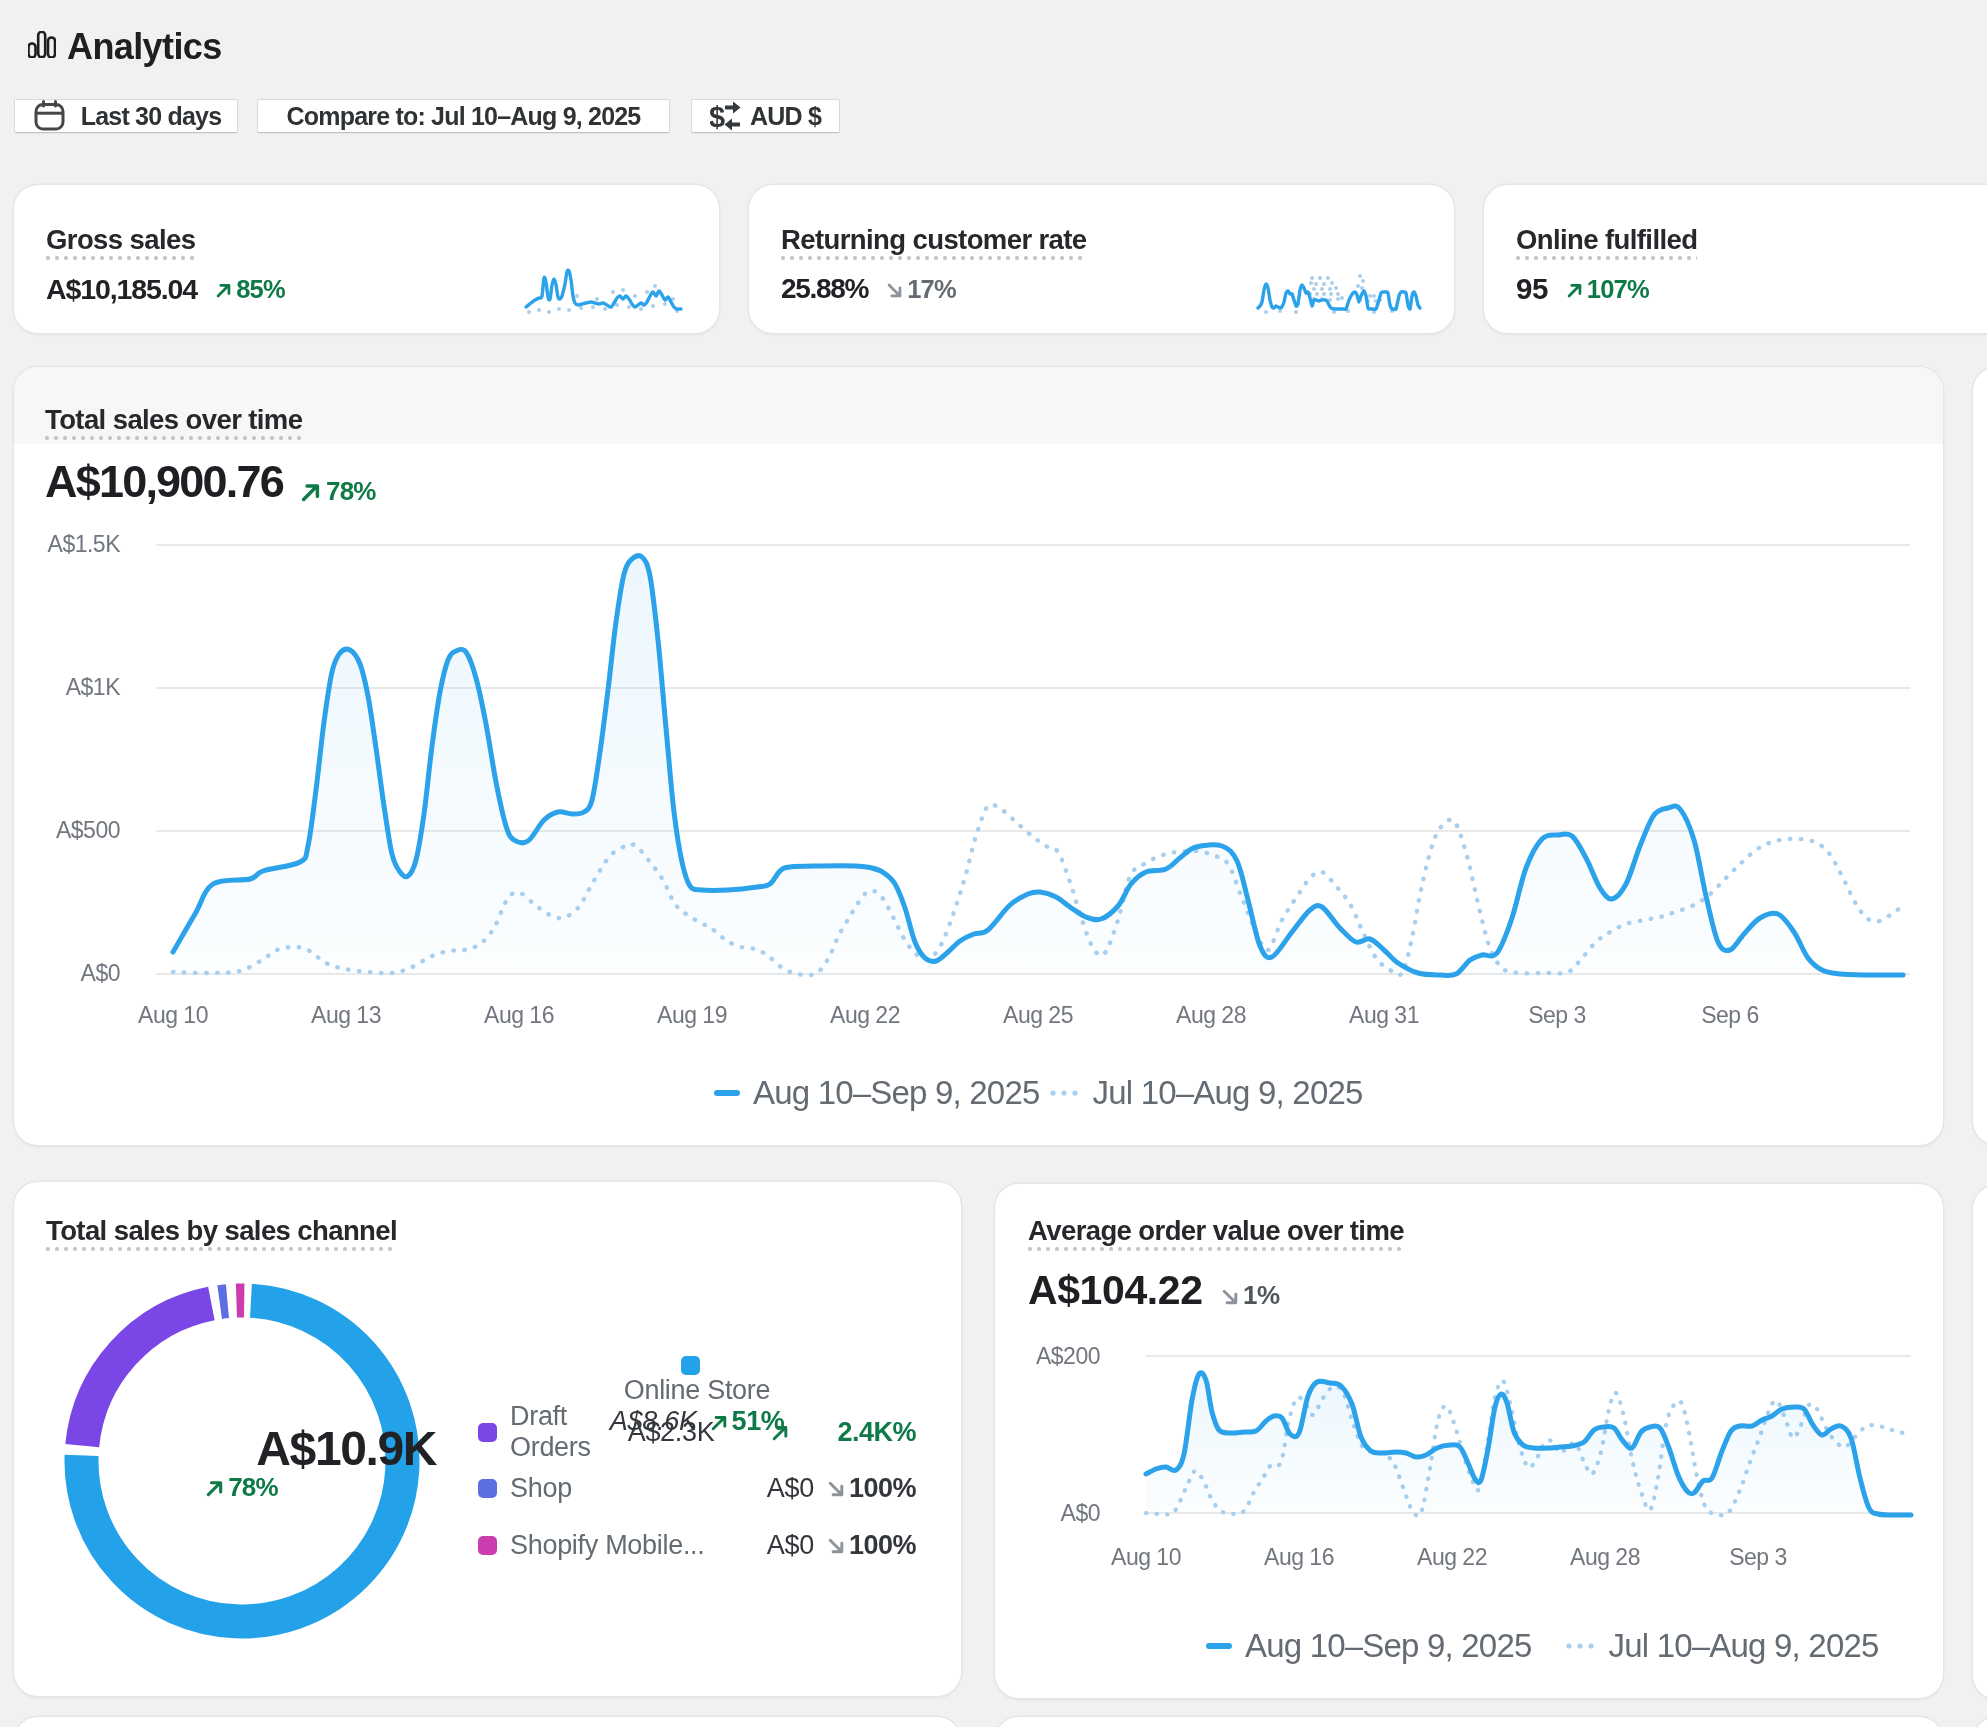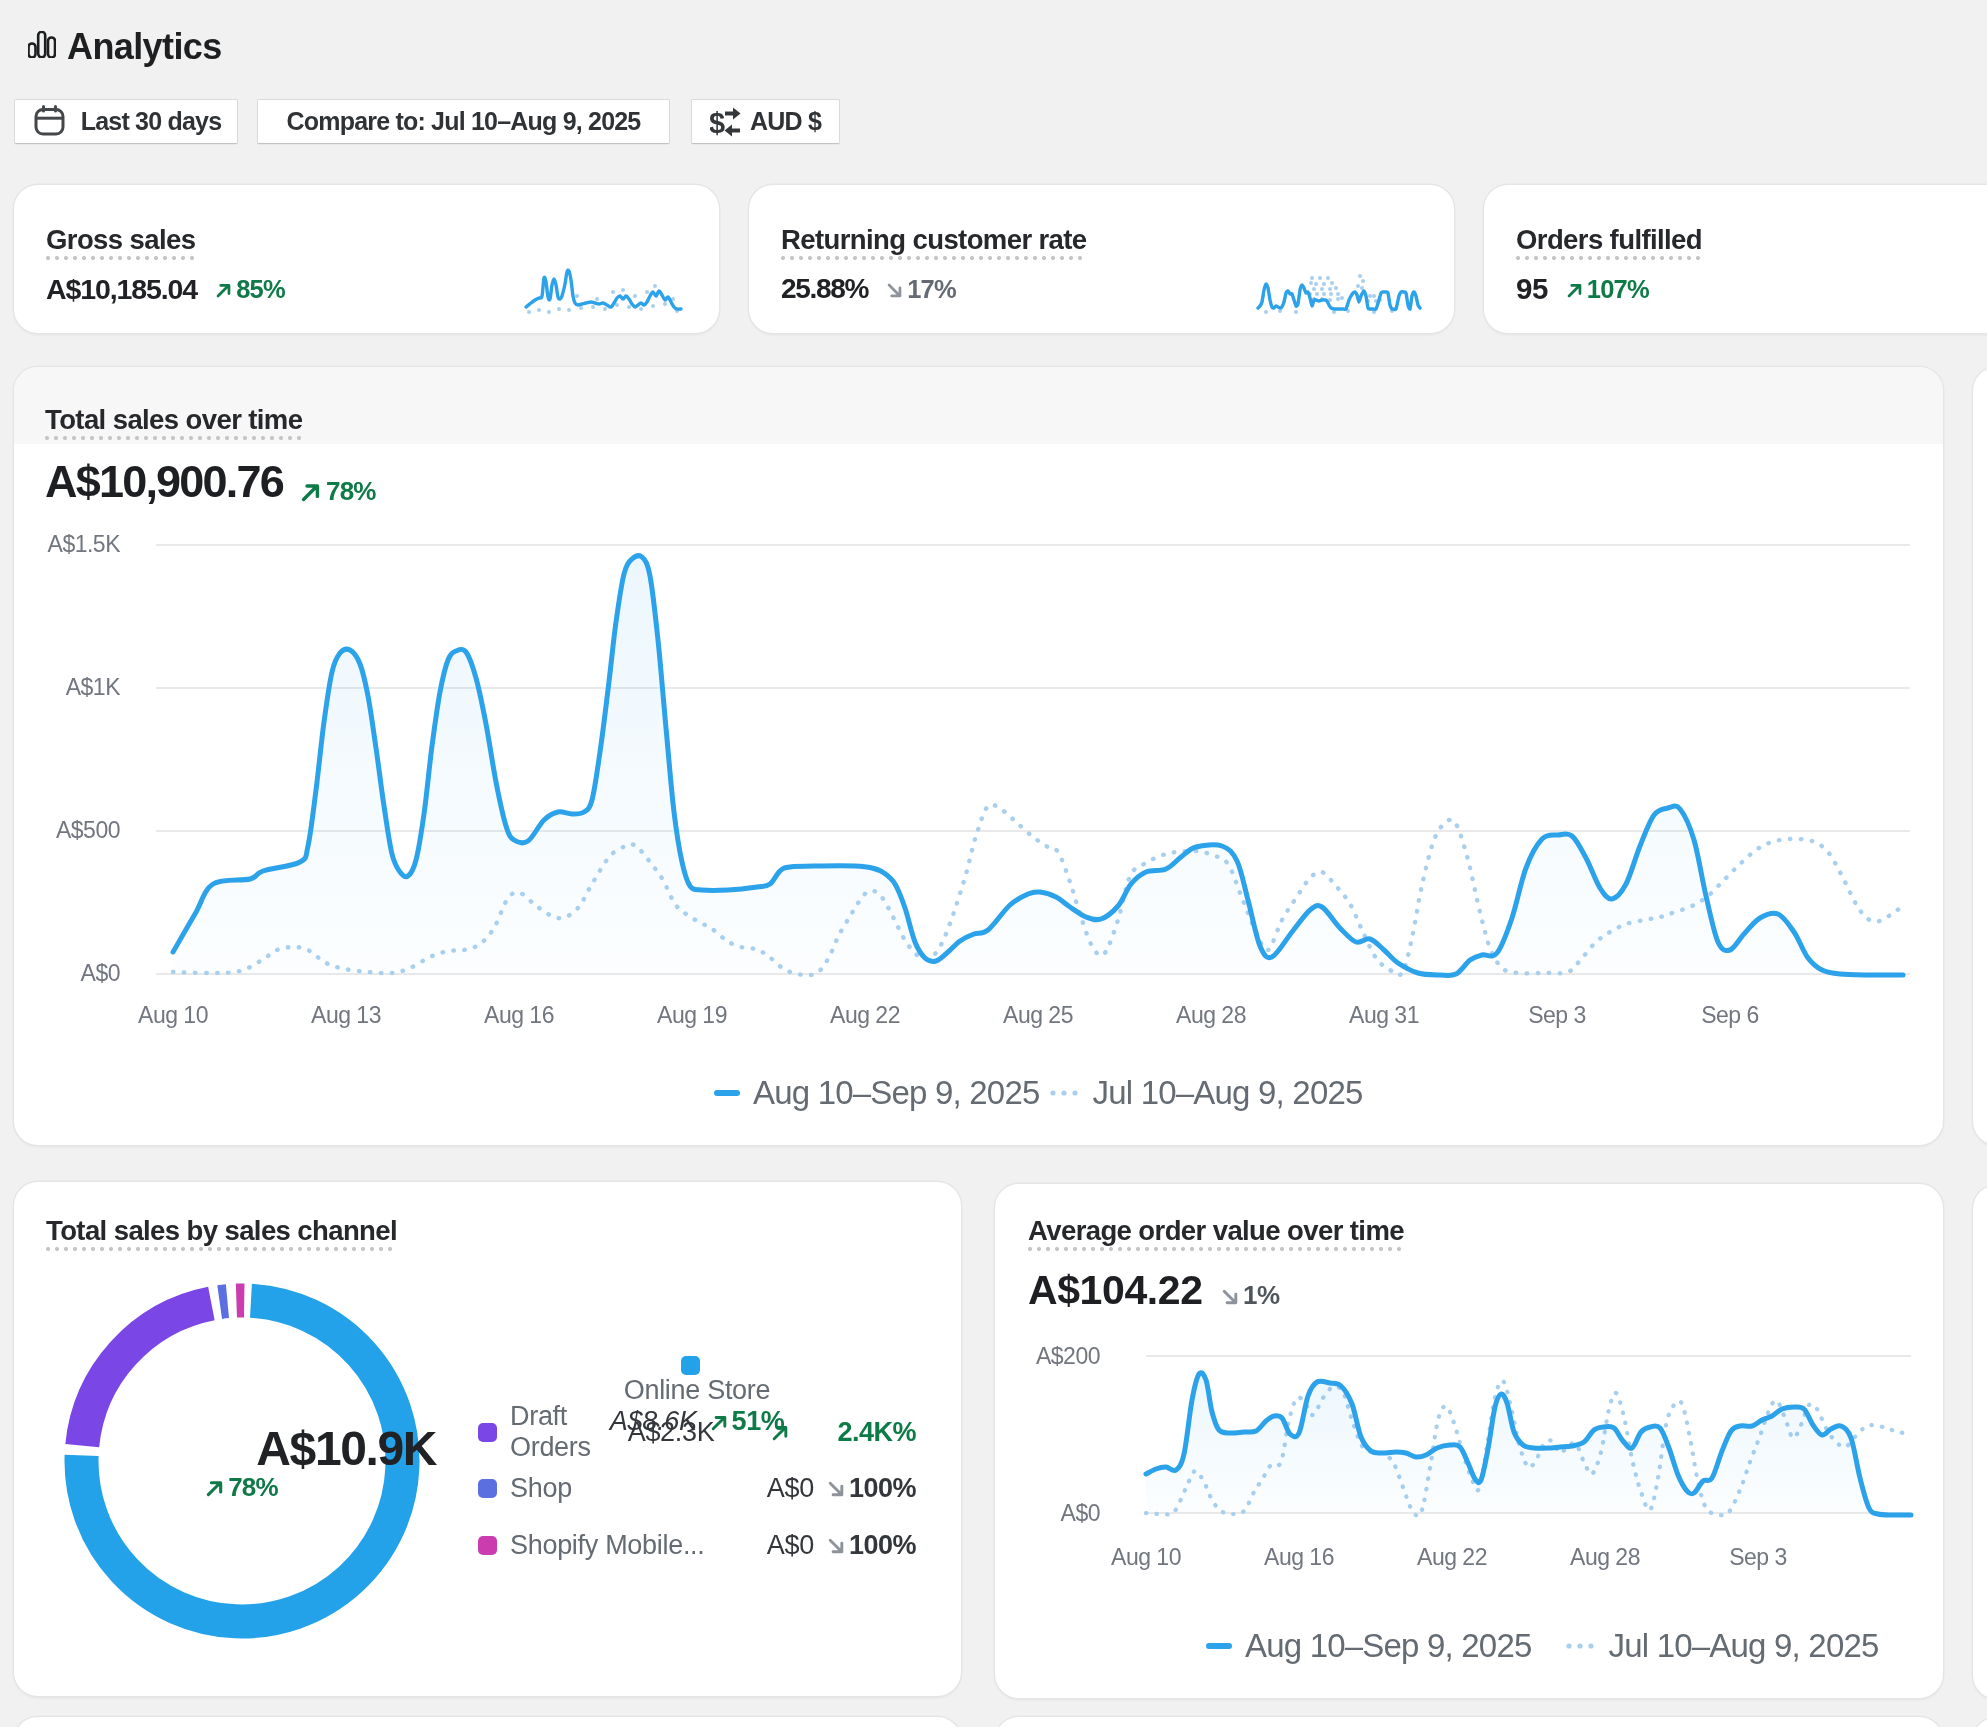--- a/index.html
+++ b/index.html
@@ -19,21 +19,21 @@
     display:inline-block;
     padding-bottom:4px;
     background-image:radial-gradient(circle at 2px 2px, #c6c6c6 2.0px, rgba(0,0,0,0) 2.2px);
     background-size:9px 4px;
     background-repeat:repeat-x;
     background-position:0 100%;
   }
   .h2 { font-size:27.5px; font-weight:bold; color:#26282b; letter-spacing:-0.6px; }
   .axis { font-size:23px; color:#71767f; letter-spacing:-0.5px; }
   .btn {
-    position:absolute; top:99px; height:45px; background:#ffffff;
+    position:absolute; top:99px; height:34px; background:#ffffff;
     border:1.6px solid #dadada; border-bottom-color:#c2c2c2; border-radius:2px;
     display:flex; align-items:center; justify-content:center;
     font-size:25px; font-weight:bold; color:#303336; letter-spacing:-0.8px;
     box-shadow:0 1px 0 rgba(0,0,0,.04);
   }
   .legend { position:absolute; display:flex; align-items:center; font-size:33px; color:#646b72; letter-spacing:-0.8px; }
   .lrow { position:absolute; display:flex; align-items:center; font-size:27px; color:#646b72; letter-spacing:-0.3px; }
   .sw { width:19px; height:19px; border-radius:5px; margin-right:13px; flex:0 0 auto; }
 </style>
 </head>
@@ -147,21 +147,21 @@
     <circle cx="10" cy="44" r="2.0" fill="#a9cfee"></circle>
     <circle cx="24" cy="43" r="2.0" fill="#a9cfee"></circle>
     <circle cx="40" cy="44" r="2.0" fill="#a9cfee"></circle>
     <circle cx="78" cy="44" r="2.0" fill="#a9cfee"></circle>
     <circle cx="92" cy="43" r="2.0" fill="#a9cfee"></circle>
     <circle cx="118" cy="44" r="2.0" fill="#a9cfee"></circle>
     <circle cx="136" cy="43" r="2.0" fill="#a9cfee"></circle>
   <path d="M2.0,40.0 C2.2,39.8 3.6,38.6 4.0,38.0 C4.4,37.4 5.6,35.6 6.0,34.0 C6.4,32.4 7.6,23.8 8.0,22.0 C8.4,20.2 9.6,16.2 10.0,16.0 C10.4,15.8 11.6,18.4 12.0,20.0 C12.4,21.6 13.6,30.1 14.0,32.0 C14.4,33.9 15.6,38.2 16.0,39.0 C16.4,39.8 17.6,40.1 18.0,40.0 C18.4,39.9 19.6,38.1 20.0,38.0 C20.4,37.9 21.5,38.8 22.0,39.0 C22.5,39.2 24.4,40.5 25.0,40.0 C25.6,39.5 27.5,35.5 28.0,34.0 C28.5,32.5 29.6,26.1 30.0,25.0 C30.4,23.9 31.6,22.9 32.0,23.0 C32.4,23.1 33.6,25.7 34.0,26.0 C34.4,26.3 35.6,25.4 36.0,26.0 C36.4,26.6 37.6,30.8 38.0,32.0 C38.4,33.2 39.6,37.6 40.0,38.0 C40.4,38.4 41.6,37.6 42.0,36.0 C42.4,34.4 43.6,23.9 44.0,22.0 C44.4,20.1 45.6,17.2 46.0,17.0 C46.4,16.8 47.6,19.2 48.0,20.0 C48.4,20.8 49.6,24.6 50.0,25.0 C50.4,25.4 51.6,23.5 52.0,24.0 C52.4,24.5 53.6,28.6 54.0,30.0 C54.4,31.4 55.6,37.8 56.0,38.0 C56.4,38.2 57.6,32.6 58.0,32.0 C58.4,31.4 59.5,31.9 60.0,32.0 C60.5,32.1 62.4,33.0 63.0,33.0 C63.6,33.0 65.4,32.1 66.0,32.0 C66.6,31.9 68.5,31.9 69.0,32.0 C69.5,32.1 70.6,32.5 71.0,33.0 C71.4,33.5 72.6,36.3 73.0,37.0 C73.4,37.7 74.4,39.6 75.0,40.0 C75.6,40.4 78.2,40.9 79.0,41.0 C79.8,41.1 82.2,41.0 83.0,41.0 C83.8,41.0 86.3,41.0 87.0,41.0 C87.7,41.0 89.4,41.9 90.0,41.0 C90.6,40.1 92.5,33.3 93.0,32.0 C93.5,30.7 94.6,28.7 95.0,28.0 C95.4,27.3 96.6,25.4 97.0,25.0 C97.4,24.6 98.6,23.8 99.0,24.0 C99.4,24.2 100.6,26.0 101.0,27.0 C101.4,28.0 102.6,33.9 103.0,34.0 C103.4,34.1 104.6,29.0 105.0,28.0 C105.4,27.0 106.7,24.5 107.0,24.0 C107.3,23.5 107.7,22.6 108.0,23.0 C108.3,23.4 109.6,26.3 110.0,28.0 C110.4,29.7 111.6,38.7 112.0,40.0 C112.4,41.3 113.5,40.9 114.0,41.0 C114.5,41.1 116.4,41.0 117.0,41.0 C117.6,41.0 119.4,41.9 120.0,41.0 C120.6,40.1 122.5,33.6 123.0,32.0 C123.5,30.4 124.6,25.8 125.0,25.0 C125.4,24.2 126.5,24.1 127.0,24.0 C127.5,23.9 129.5,23.9 130.0,24.0 C130.5,24.1 131.6,23.7 132.0,25.0 C132.4,26.3 133.6,35.4 134.0,37.0 C134.4,38.6 135.6,40.6 136.0,41.0 C136.4,41.4 137.6,41.0 138.0,41.0 C138.4,41.0 139.5,42.3 140.0,41.0 C140.5,39.7 142.5,29.7 143.0,28.0 C143.5,26.3 144.5,24.4 145.0,24.0 C145.5,23.6 147.5,23.9 148.0,24.0 C148.5,24.1 149.6,23.7 150.0,25.0 C150.4,26.3 151.6,35.4 152.0,37.0 C152.4,38.6 153.6,41.9 154.0,41.0 C154.4,40.1 155.6,29.7 156.0,28.0 C156.4,26.3 157.6,24.0 158.0,24.0 C158.4,24.0 159.6,26.7 160.0,28.0 C160.4,29.3 161.6,35.8 162.0,37.0 C162.4,38.2 163.8,39.7 164.0,40.0" fill="none" stroke="#2ba2e9" stroke-width="3.4" stroke-linecap="round"></path>
 </svg>
 
-<div class="abs" style="left:1516px; top:224px;"><span class="dotted-u h2">Orders fulfilled</span></div>
+<div class="abs" style="left:1516px; top:224px;"><span class="dotted-u h2">Online fulfilled</span></div>
 <div class="abs" style="left:1516px; top:272px; display:flex; align-items:center; height:34px;">
   <span style="font-size:29.5px; font-weight:bold; color:#202225; letter-spacing:-0.5px;">95</span>
   <svg width="15" height="15" viewBox="0 0 22 22" style="margin:2px 5px 0 19px;">
       <path d="M3,19 L16.5,5.5 M7,3.5 h12 v12" fill="none" stroke="#0e7a47" stroke-width="4" stroke-linejoin="round" stroke-linecap="round"></path>
     </svg>
   <span style="font-size:25.5px; font-weight:bold; color:#0e7a47; letter-spacing:-0.8px;">107%</span>
 </div>
 
 <div class="card" style="left:14px; top:367px; width:1929px; height:778px; overflow:hidden;">
   <div style="position:absolute; left:0; top:0; width:100%; height:77px; background:#f7f7f7;"></div>

